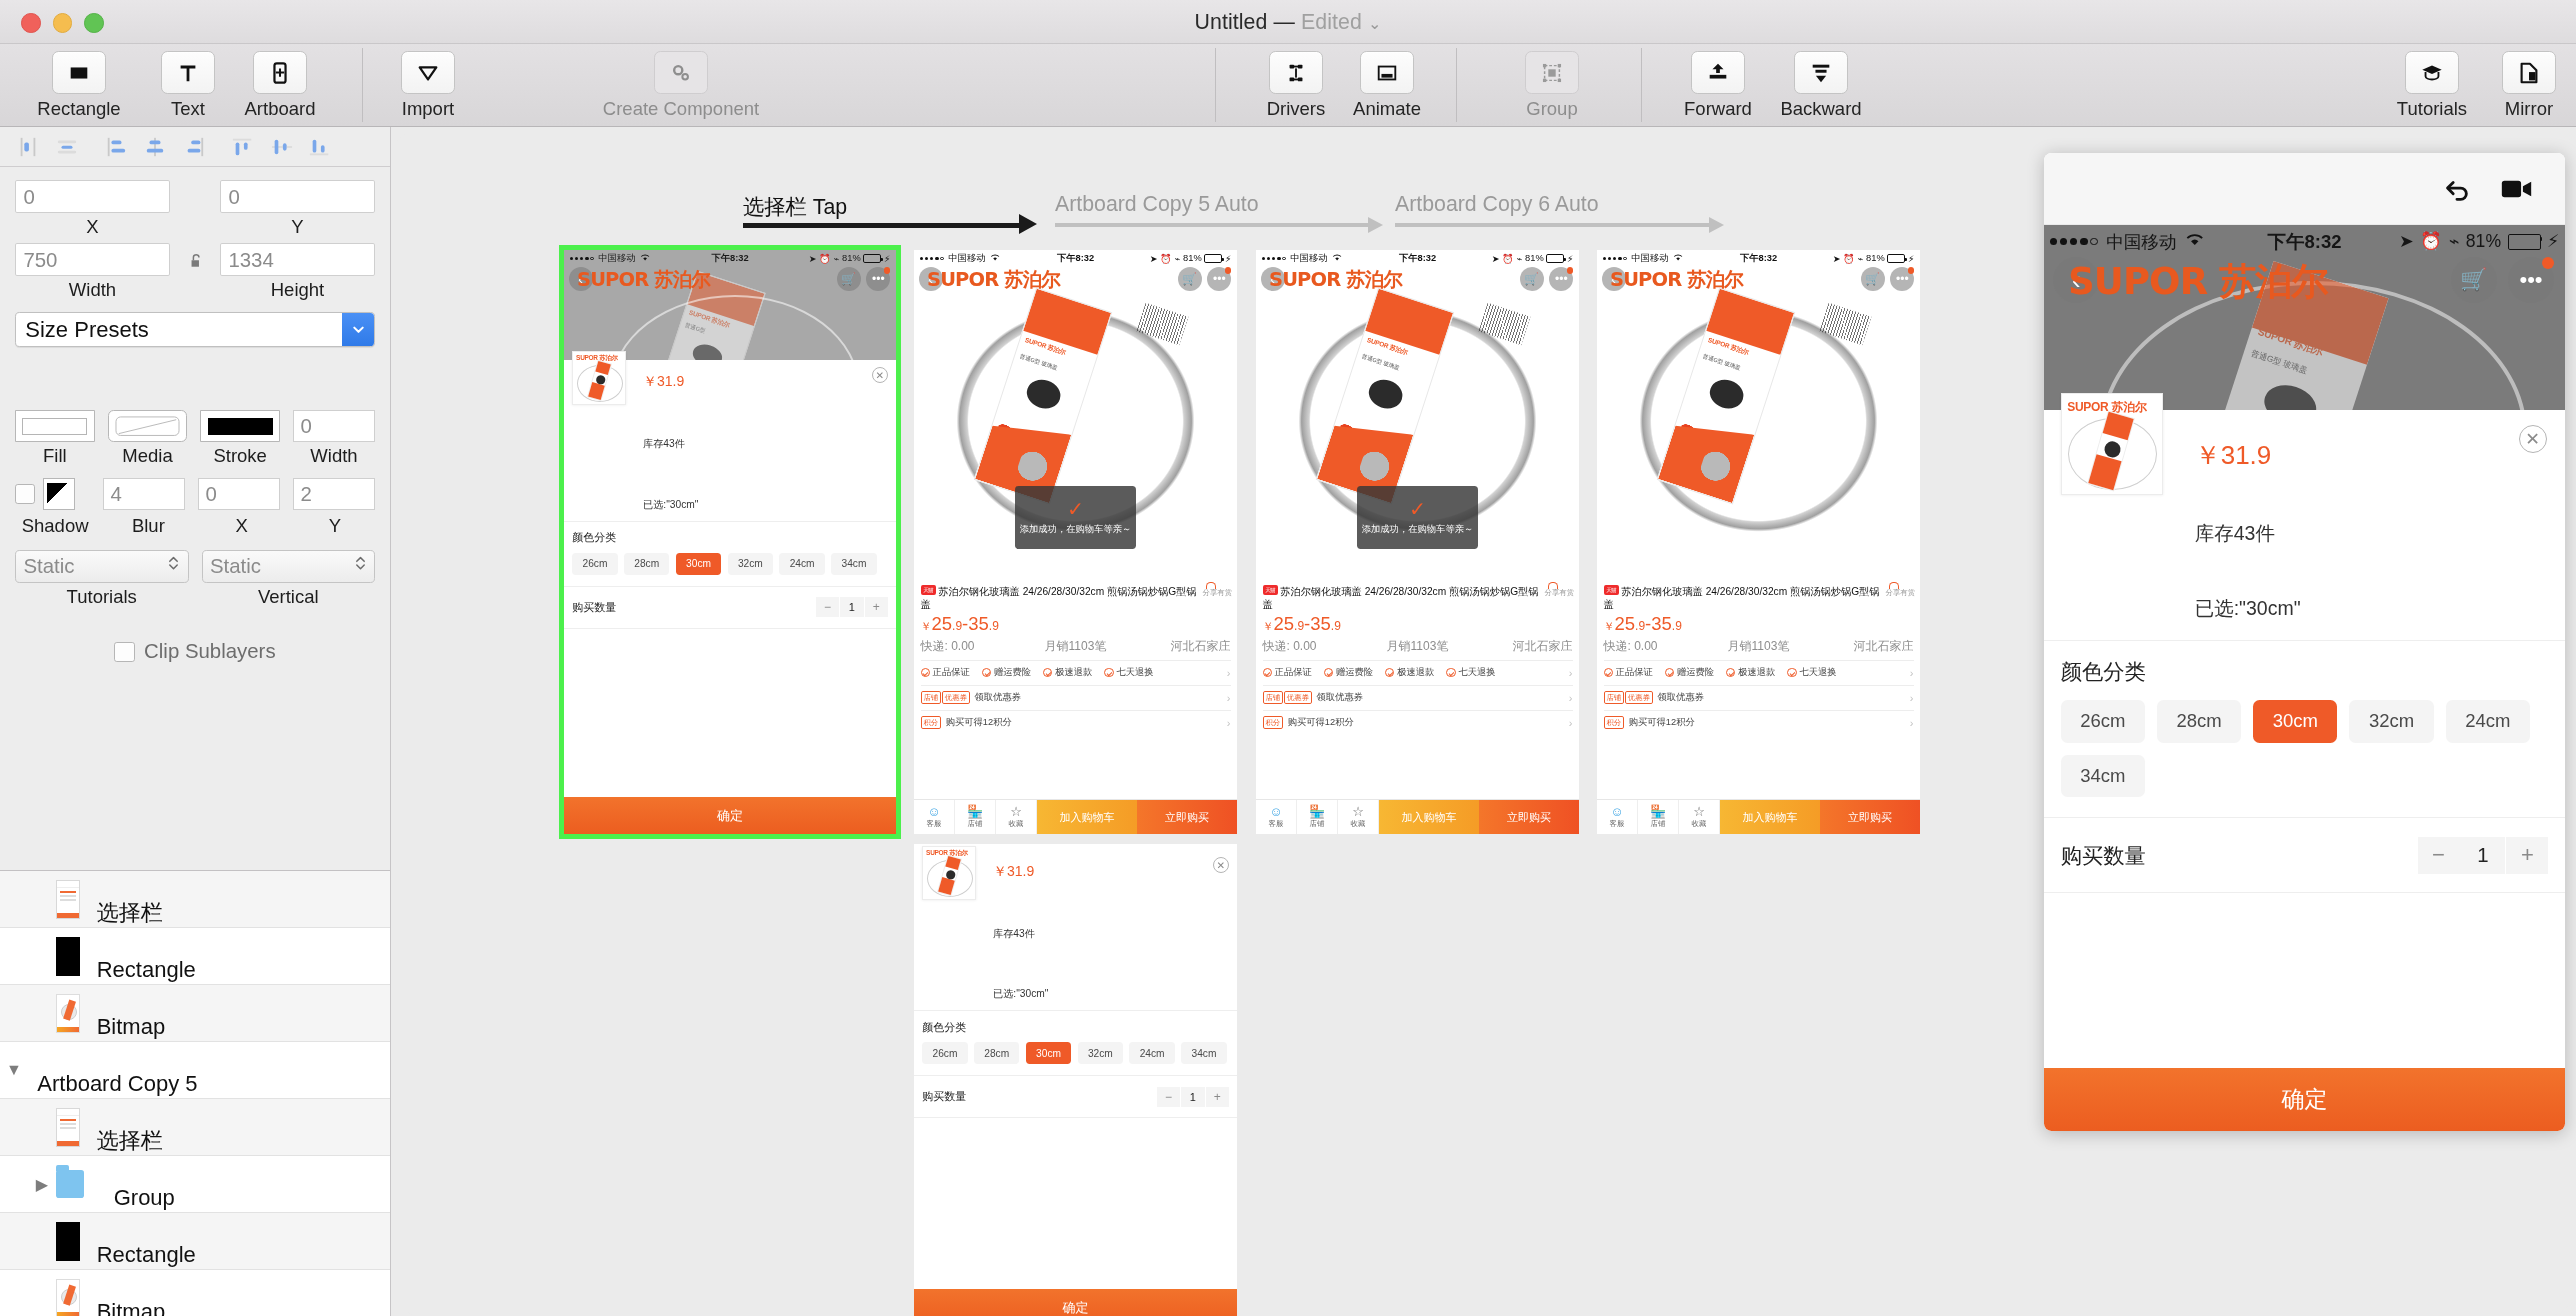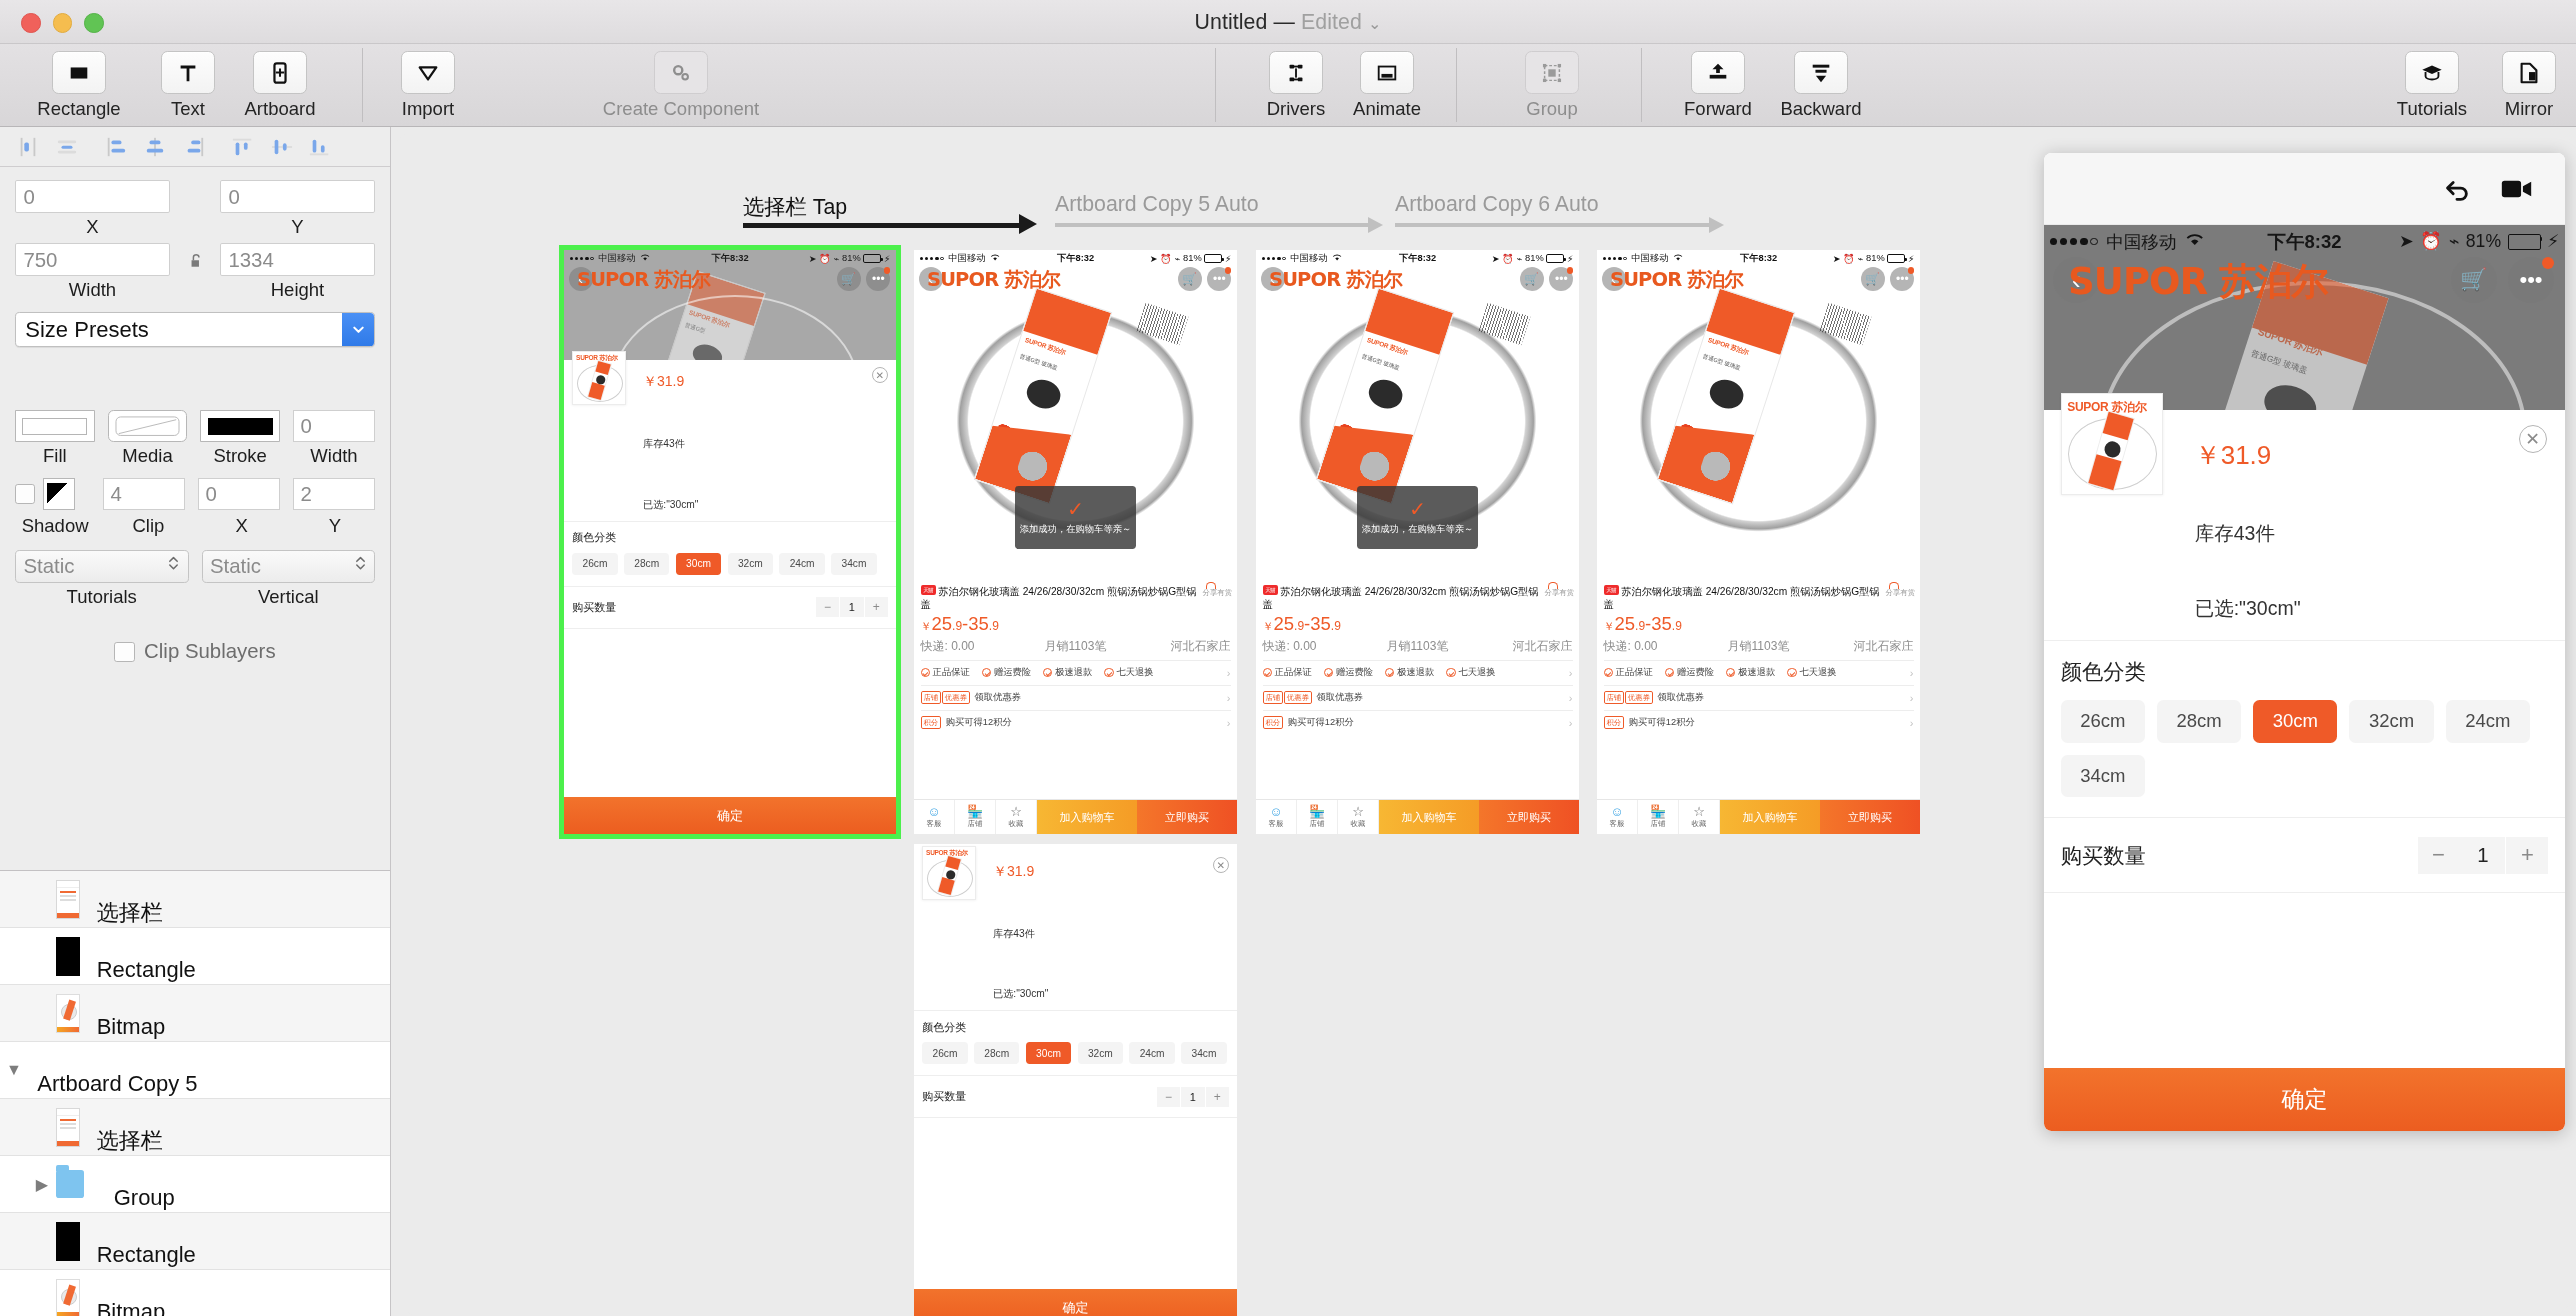--- a/index.html
+++ b/index.html
@@ -655,21 +655,21 @@
       </div>
       <div class="sw-cell">
         <div class="sw-inp">2</div>
       </div>
     </div>
     <div class="row3" style="margin-top:1.9px">
       <div class="sw-cell">
           <div class="sw-label">Shadow</div>
         </div>
       <div class="sw-cell">
-          <div class="sw-label">Clip</div>
+          <div class="sw-label">Blur</div>
         </div>
       <div class="sw-cell">
           <div class="sw-label">X</div>
         </div>
       <div class="sw-cell">
           <div class="sw-label">Y</div>
         </div>
     </div>
 
     <div class="sel-row">

